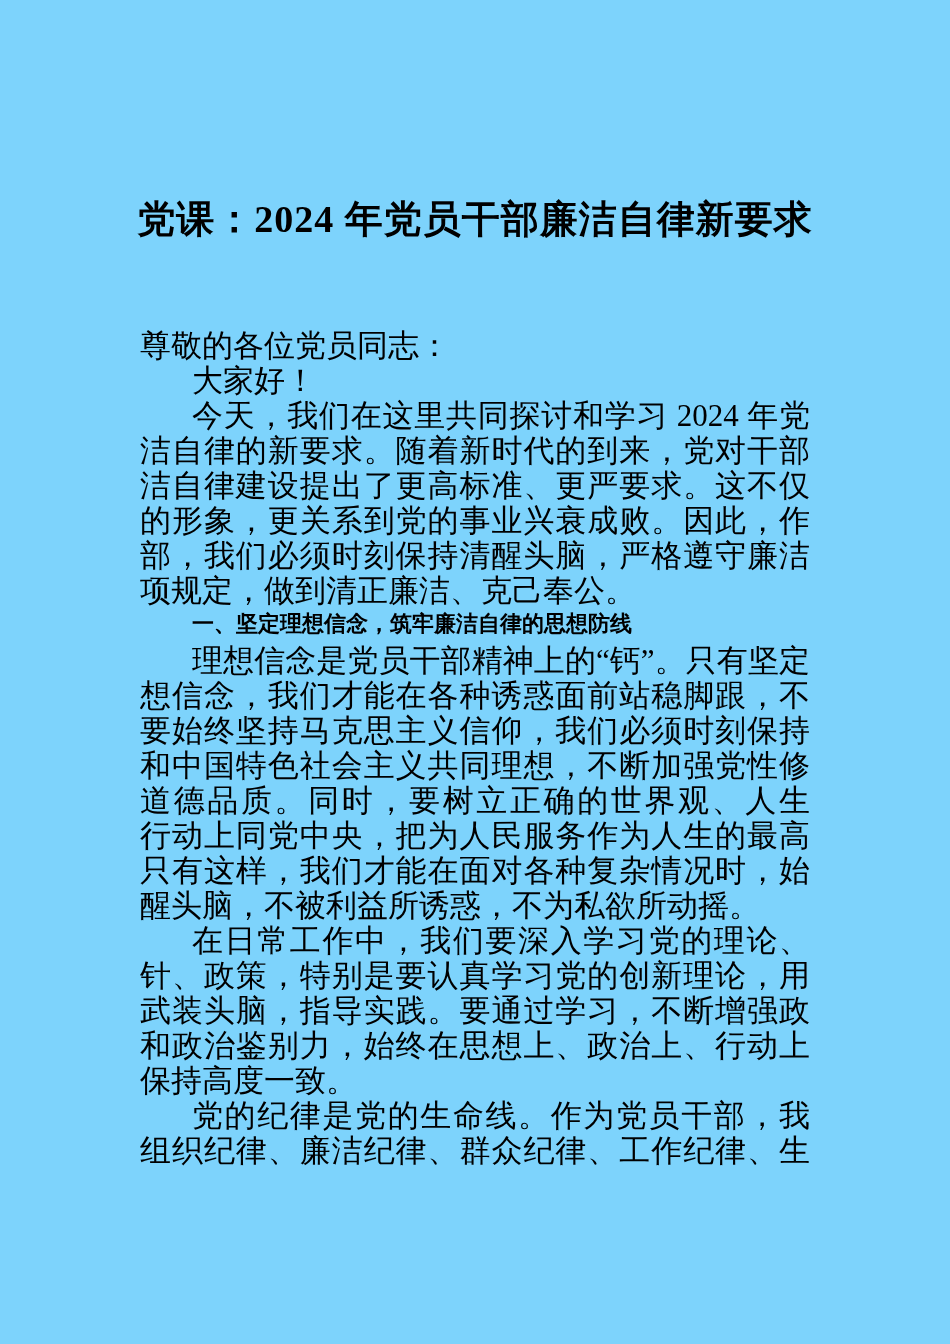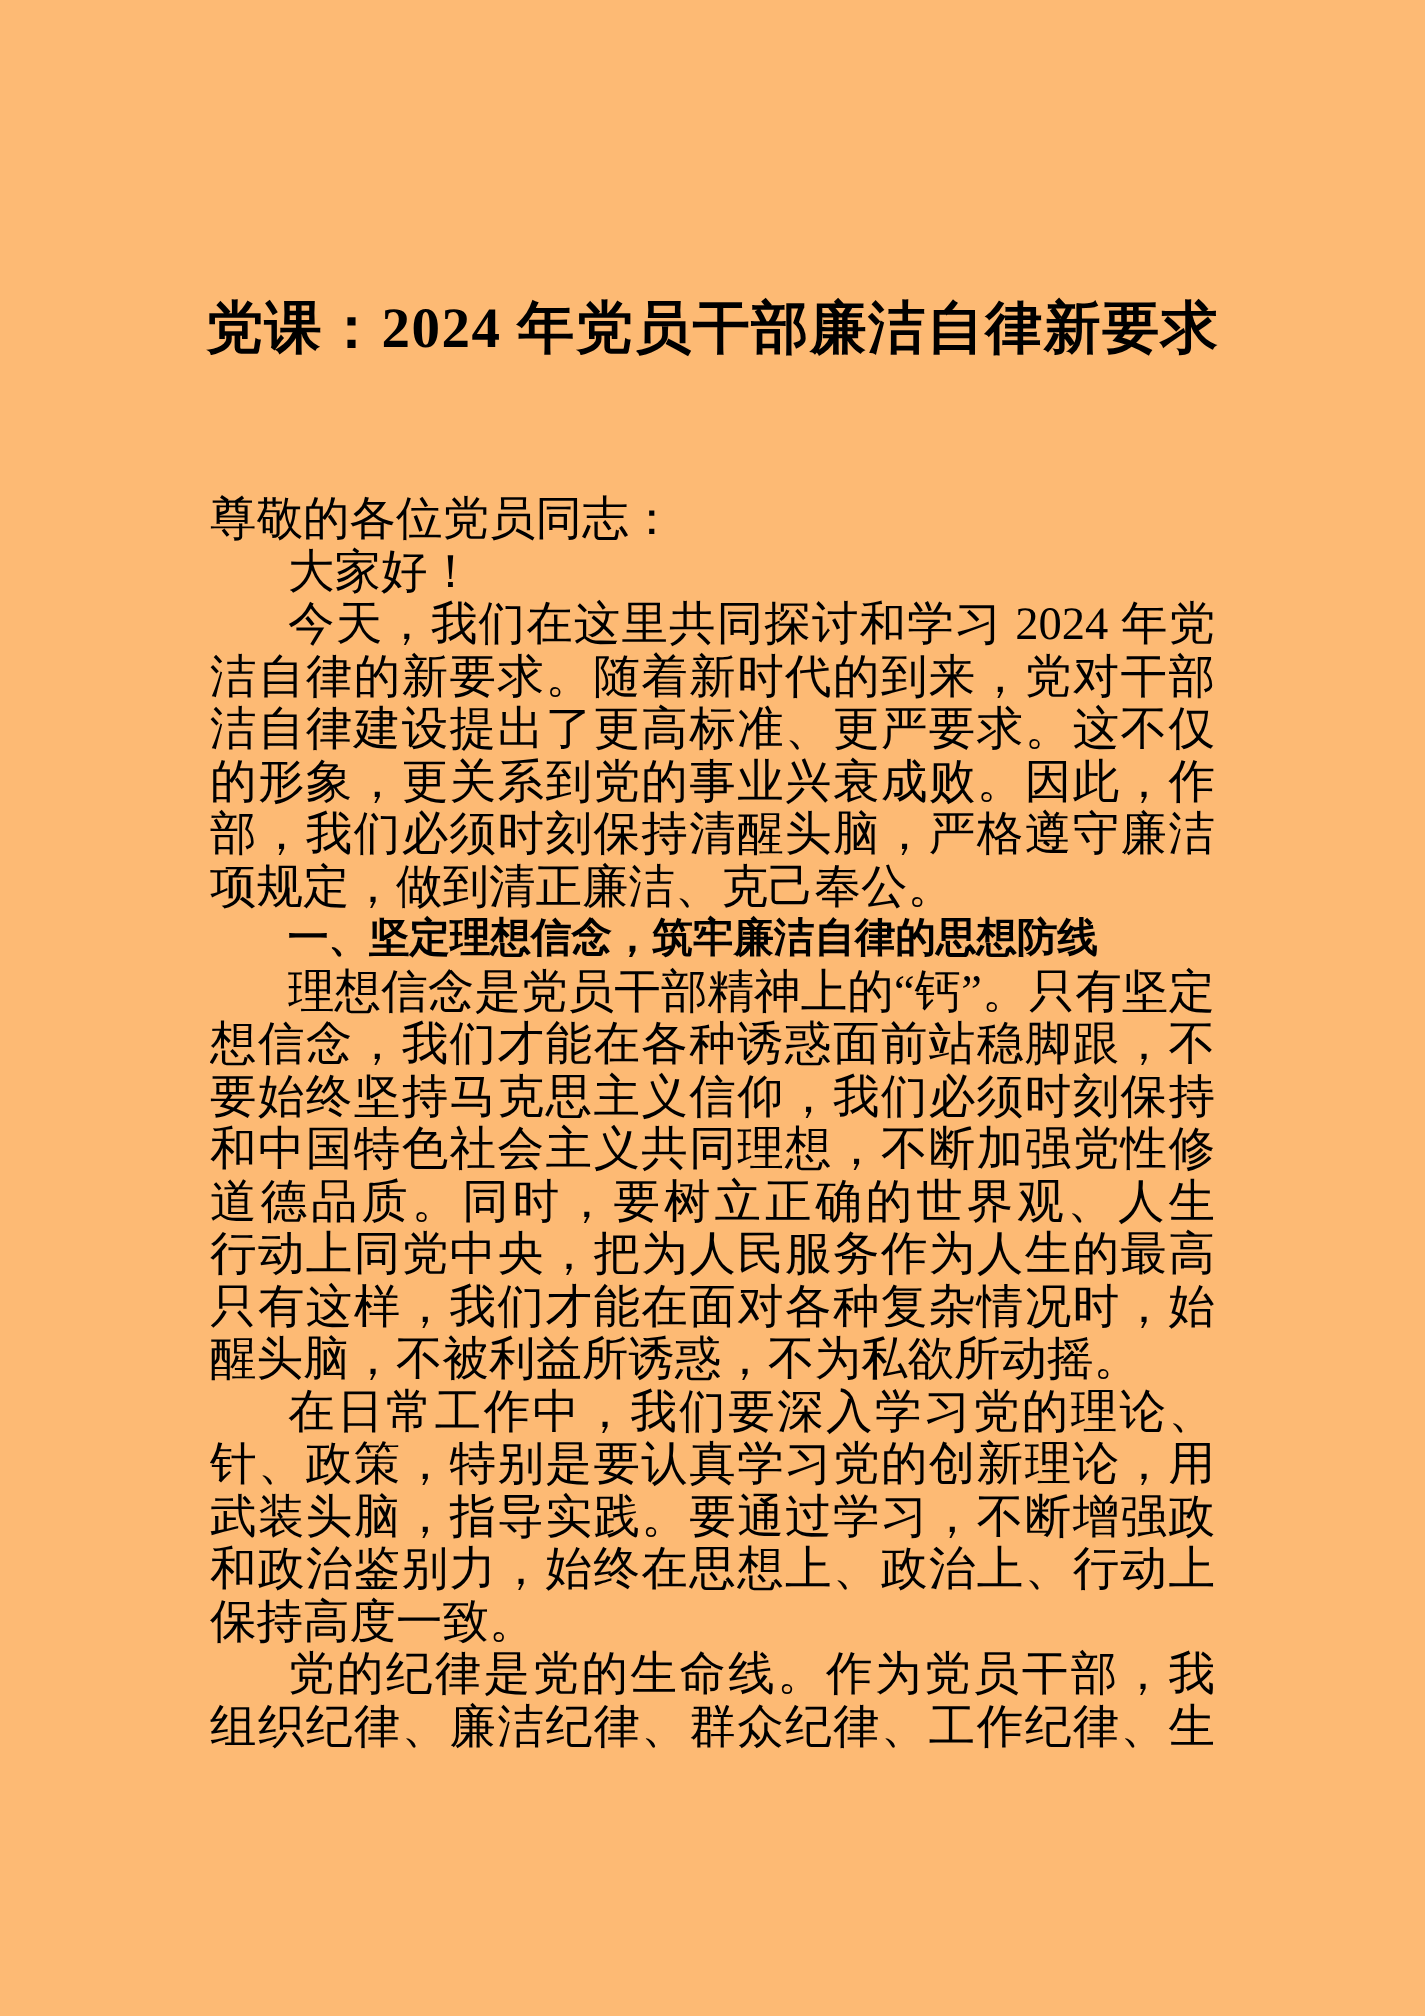--- a/index.html
+++ b/index.html
@@ -1,20 +1,20 @@
 <!DOCTYPE html>
 <html><head>
 <meta charset="utf-8">
 <style>
   html, body { margin: 0; padding: 0; }
   .page {
     position: relative;
     width: 950px;
     height: 1344px;
-    background: #fdba74;
+    background: #7dd3fc;
     overflow: hidden;
   }
   .title {
     margin: 0;
     padding-top: 198px;
     text-align: center;
     font-family: "Liberation Serif", serif;
     font-weight: 700;
     font-size: 38px;
     line-height: 42px;
@@ -33,23 +33,23 @@
     color: #000000;
     overflow: hidden;
     white-space: normal;
   }
   
   .i { text-indent: 52px; }
   
   .j { text-align: justify; text-align-last: justify; }
   
   .h {
-    font-family: Liberation Sans, sans-serif;
+    font-family: Liberation Mono, monospace;
     font-weight: 700;
-    font-size: 27px;
+    font-size: 22px;
   }
 </style>
 </head>
 <body>
 
 <div class="page">
   <h1 class="title">党课：2024 年党员干部廉洁自律新要求</h1>
   <div class="content">
     <div class="line">尊敬的各位党员同志：</div>
     <div class="line i">大家好！</div>

